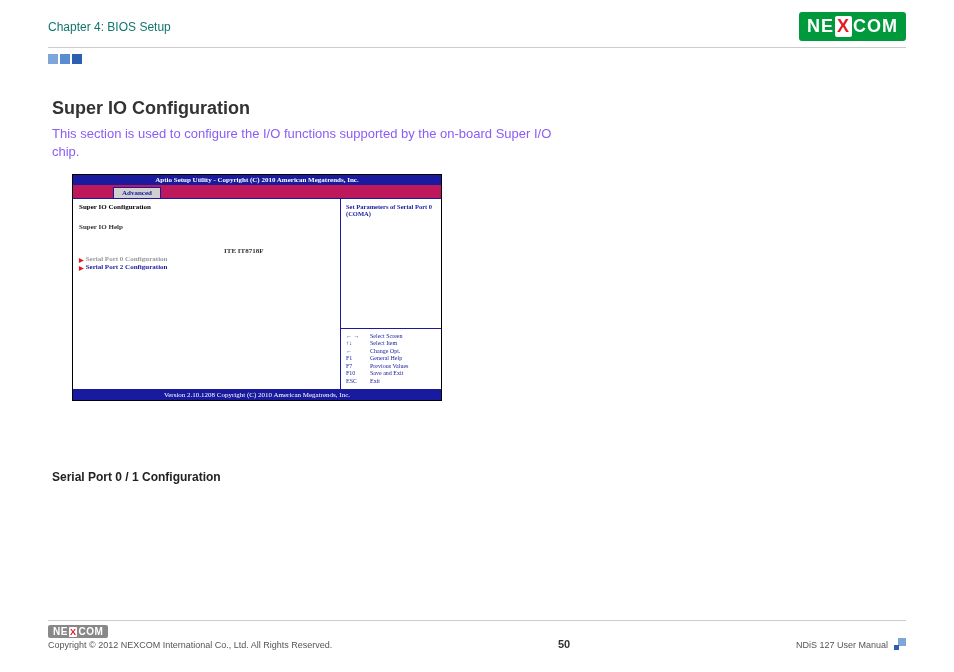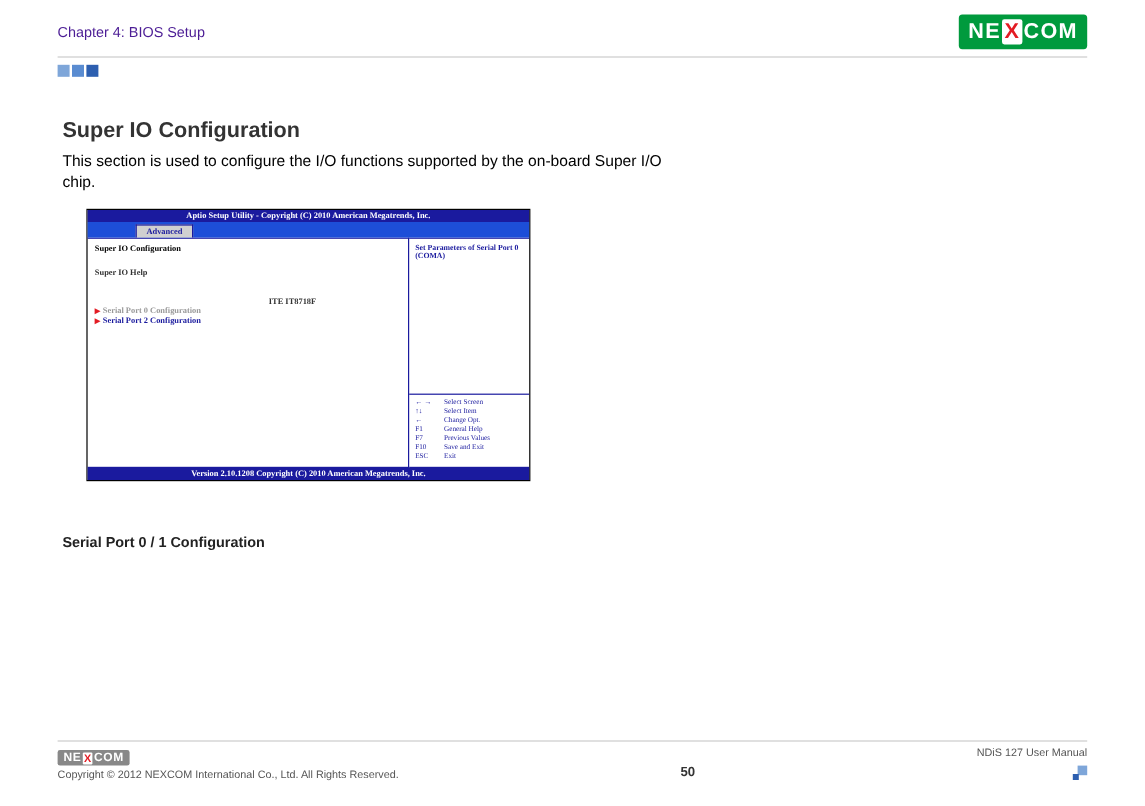--- a/index.html
+++ b/index.html
@@ -17,21 +17,21 @@
   }
   .header {
     display: flex;
     justify-content: space-between;
     align-items: center;
     padding-bottom: 6px;
     border-bottom: 1px solid #ccc;
   }
   .chapter-title {
     font-size: 12px;
-    color: #4c1d95;
+    color: #0f766e;
   }
   .logo-big {
     display: flex;
     align-items: center;
     background: #009a3d;
     padding: 4px 8px;
     border-radius: 3px;
     color: #fff;
     font-weight: 700;
     font-size: 18px;
@@ -64,41 +64,41 @@
     width: 520px;
   }
   .h1 {
     font-size: 18px;
     font-weight: 700;
     color: #333;
     margin-bottom: 6px;
   }
   .body-text {
     font-size: 13px;
-    color: #000000;
+    color: #8b5cf6;
     line-height: 1.35;
     margin-bottom: 14px;
   }
   .bios-box {
     width: 370px;
     margin-left: 20px;
     border: 1px solid #000;
     font-family: "Times New Roman", serif;
     font-size: 7px;
   }
   .bios-titlebar {
     background: #1a1a9e;
     color: #fff;
     text-align: center;
     font-weight: 700;
     padding: 1px 17px;
     font-size: 7px;
   }
   .bios-tabbar {
-    background: #1d4ed8;
+    background: #be185d;
     height: 13px;
     position: relative;
   }
   .bios-tab {
     position: absolute;
     left: 40px;
     bottom: 0;
     background: #d0d0d0;
     border: 1px solid #1a1a9e;
     border-bottom: none;
@@ -141,21 +141,21 @@
   .bios-keys-row {
     display: flex;
     gap: 6px;
     line-height: 1.25;
   }
   .bios-keys-row .k { width: 18px; }
   .bios-footer {
     background: #1a1a9e;
     color: #fff;
     text-align: center;
-    font-weight: 700;
+    font-weight: 400;
     padding: 1px 12px;
     font-size: 7px;
   }
   .bios-section-title {
     font-weight: 700;
     color: #000;
     margin-bottom: 6px;
   }
   .bios-row {
     display: flex;
@@ -168,21 +168,21 @@
     display: flex;
     align-items: center;
   }
   .bios-link.gray { color: #999; }
   .tri {
     color: #e31b23;
     font-size: 6px;
     margin-right: 2px;
   }
   .sub-section {
-    margin-top: 44px;
+    margin-top: 69px;
   }
   .h3 {
     font-size: 12px;
     font-weight: 700;
     color: #222;
     margin-bottom: 2px;
   }
   .footer {
     position: absolute;
     bottom: 22px;
@@ -204,21 +204,21 @@
     border-radius: 2px;
     color: #fff;
     font-weight: 700;
     font-size: 10px;
     letter-spacing: 0.5px;
     margin-bottom: 2px;
   }
   .logo-small .x { color:#e31b23; background:#fff; border-radius:1px; padding:0 1px; margin:0 1px; font-size:9px;}
   .foot-left { display:flex; flex-direction:column; align-items:flex-start; }
   .page-num { font-weight:700; font-size:11px; color:#333; }
-  .foot-right { display:flex; align-items:flex-end; gap:6px;flex-direction:column; }
+  .foot-right { display:flex; align-items:flex-end; gap:6px; }
   .foot-deco { width:12px; height:12px; position:relative; }
   .foot-deco .a { position:absolute; width:8px; height:8px; background:#7ea6d9; top:0; right:0; }
   .foot-deco .b { position:absolute; width:5px; height:5px; background:#2d5fb0; bottom:0; left:0; }
 </style>
 </head>
 <body>
 
 <div class="page">
   <div class="header">
     <div class="chapter-title">Chapter 4: BIOS Setup</div>

